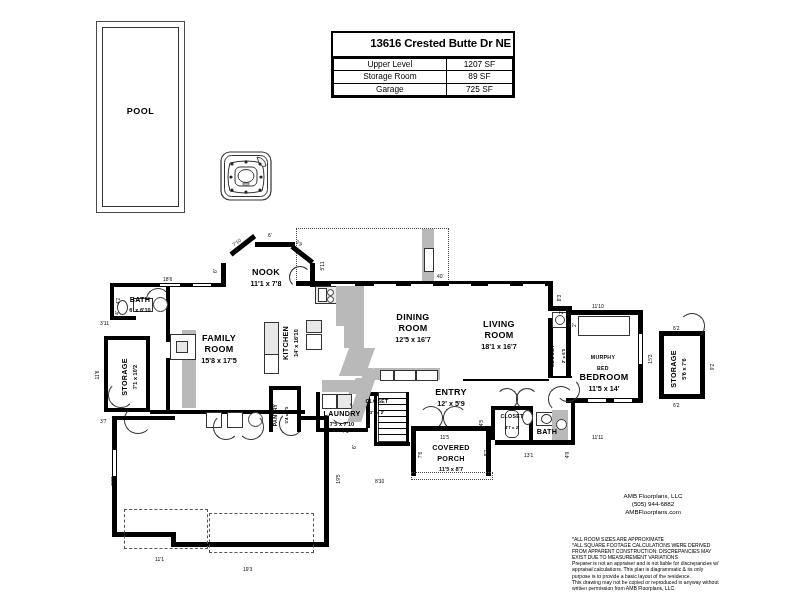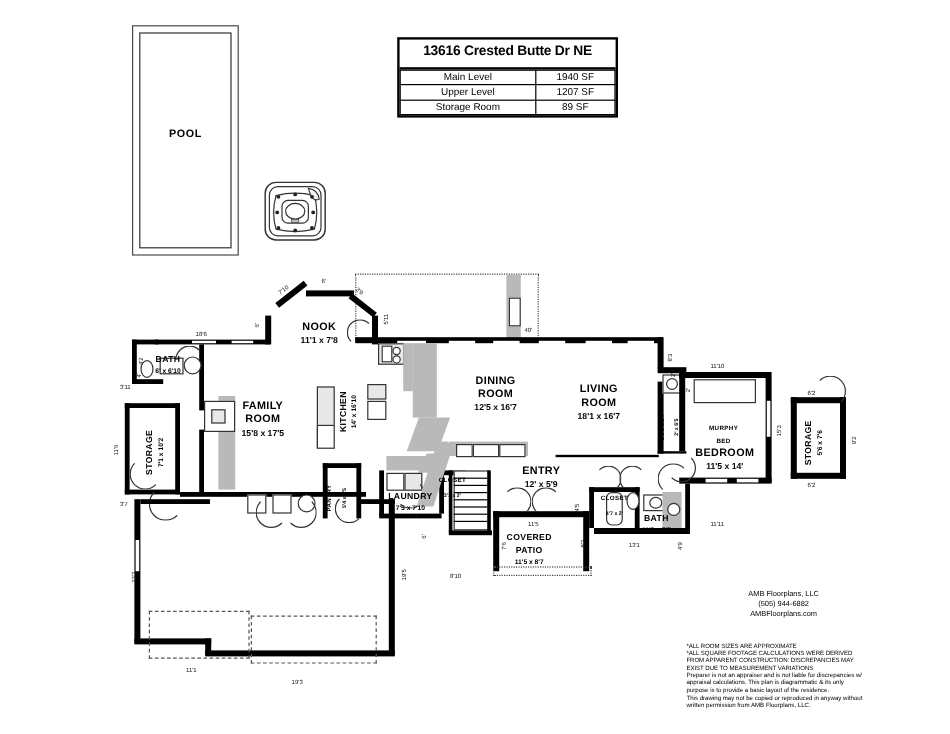--- a/index.html
+++ b/index.html
@@ -3,28 +3,28 @@
 <meta charset="utf-8">
 <style>
   html,body{margin:0;padding:0;background:#fff;}
   body{width:792px;height:612px;position:relative;overflow:hidden;
        font-family:"Liberation Sans",sans-serif;color:#000;}
   .abs{position:absolute;}
 
   
   #title-block{left:331px;top:31px;width:180px;border:2px solid #000;background:#fff;}
   #title-head{border-bottom:2px solid #000;padding:4px 2px 5px;text-align:center;}
-  #title-head div{font-weight:bold;font-size:11.5px;line-height:13.5px;letter-spacing:-.2px;}
+  #title-head div{font-weight:bold;font-size:11.5px;line-height:13.5px;letter-spacing:-.2px;text-align:right;}
   #area-table{width:100%;border-collapse:collapse;}
   #area-table td{border:1px solid #000;font-size:8.3px;text-align:center;padding:1px 0 1.5px;
                  line-height:9px;}
   #area-table td.lbl{width:63%;}
 
   
-  #pool-outer{left:110px;top:21px;width:87px;height:190px;border:1.5px solid #4a4a4a;}
+  #pool-outer{left:96px;top:21px;width:87px;height:190px;border:1.5px solid #4a4a4a;}
   #pool-inner{left:5px;top:5px;right:5px;bottom:5px;border:1px solid #333;}
   #pool-label{left:0;right:0;top:84px;text-align:center;font-size:9px;font-weight:bold;
               letter-spacing:.5px;}
   #spa{left:219px;top:150px;width:54px;height:52px;}
   #spa svg{display:block;}
 
   
   .w{background:#000;position:absolute;}
   .wg{background:#b9b9b9;position:absolute;}
   .thin{background:#000;position:absolute;}
@@ -63,30 +63,30 @@
 </head>
 <body>
 
 <div class="abs" id="title-block">
   <div id="title-head">
     <div>13616 Crested Butte Dr NE</div>
   </div>
   <table id="area-table">
     <tbody id="area-rows">
         <tr>
-          <td class="lbl">Main Level</td>
-          <td>1940 SF</td>
-        </tr>
-        <tr>
           <td class="lbl">Upper Level</td>
           <td>1207 SF</td>
         </tr>
         <tr>
           <td class="lbl">Storage Room</td>
           <td>89 SF</td>
+        </tr>
+        <tr>
+          <td class="lbl">Garage</td>
+          <td>725 SF</td>
         </tr>
       </tbody>
   </table>
 </div>
 
 <div class="abs" id="pool-outer">
   <div class="abs" id="pool-inner"></div>
   <div class="abs" id="pool-label">POOL</div>
 </div>
 <div class="abs" id="spa">
@@ -326,23 +326,23 @@
   <div class="rl sm" style="left:310px;top:408px;width:64px;">
     <div class="n">LAUNDRY</div>
     <div class="d">7'5 x 7'10</div>
   </div>
 
   <div class="rl" style="left:412px;top:387px;width:78px;">
     <div class="n">ENTRY</div>
     <div class="d">12' x 5'9</div>
   </div>
 
-  <div class="rl sm" style="left:404px;top:442px;width:74px;">
+  <div class="rl sm" style="left:414px;top:442px;width:74px;">
     <div class="n">COVERED</div>
-    <div class="n">PATIO</div>
+    <div class="n">PORCH</div>
     <div class="d">11'5 x 8'7</div>
   </div>
 
   <div class="rl sm" style="left:519px;top:426px;width:56px;">
     <div class="n">BATH</div>
     <div class="d">11'9 x 5'7</div>
   </div>
 
   <div class="rl xs" style="left:492px;top:411px;width:40px;">
     <div class="n">CLOSET</div>

